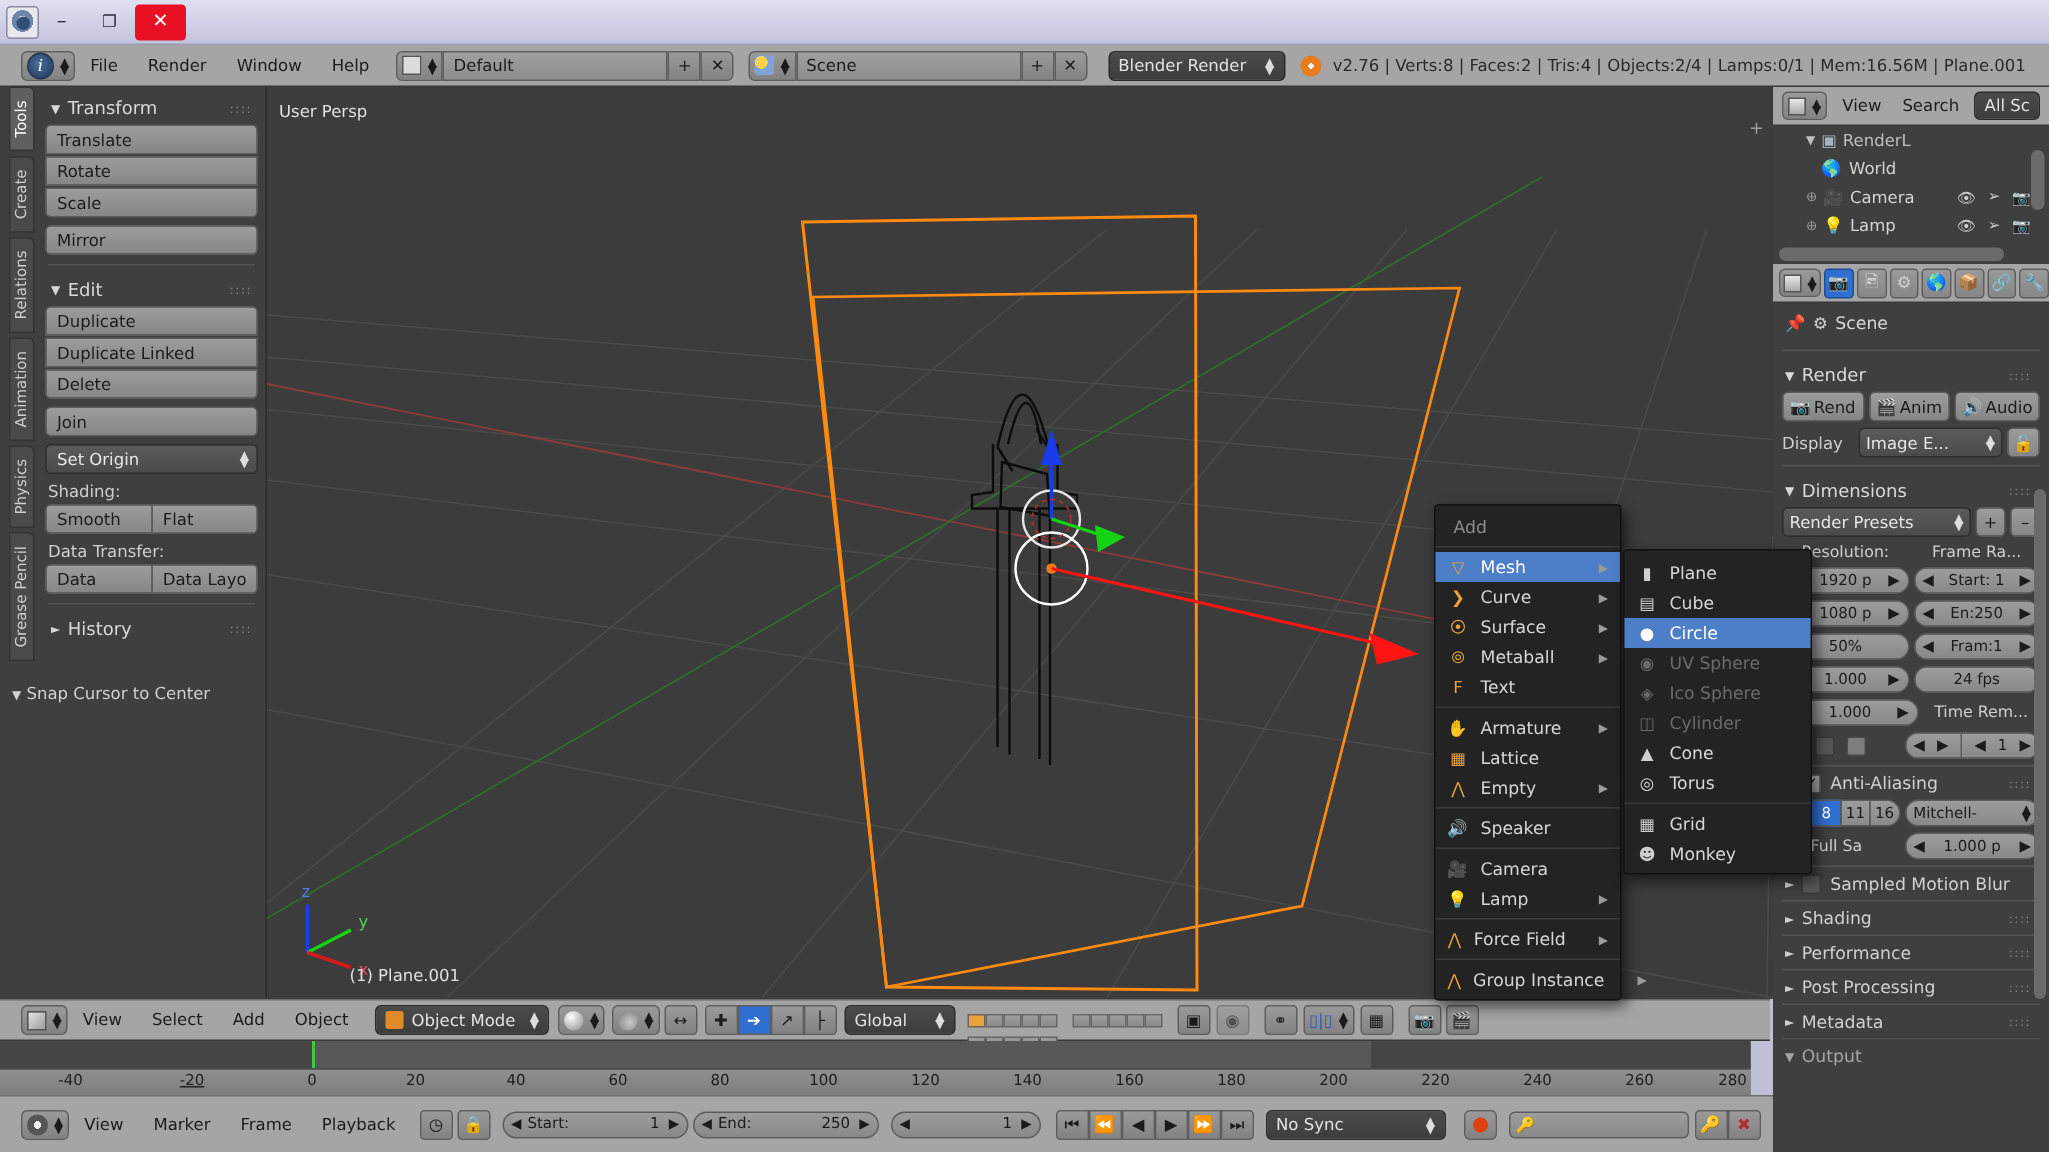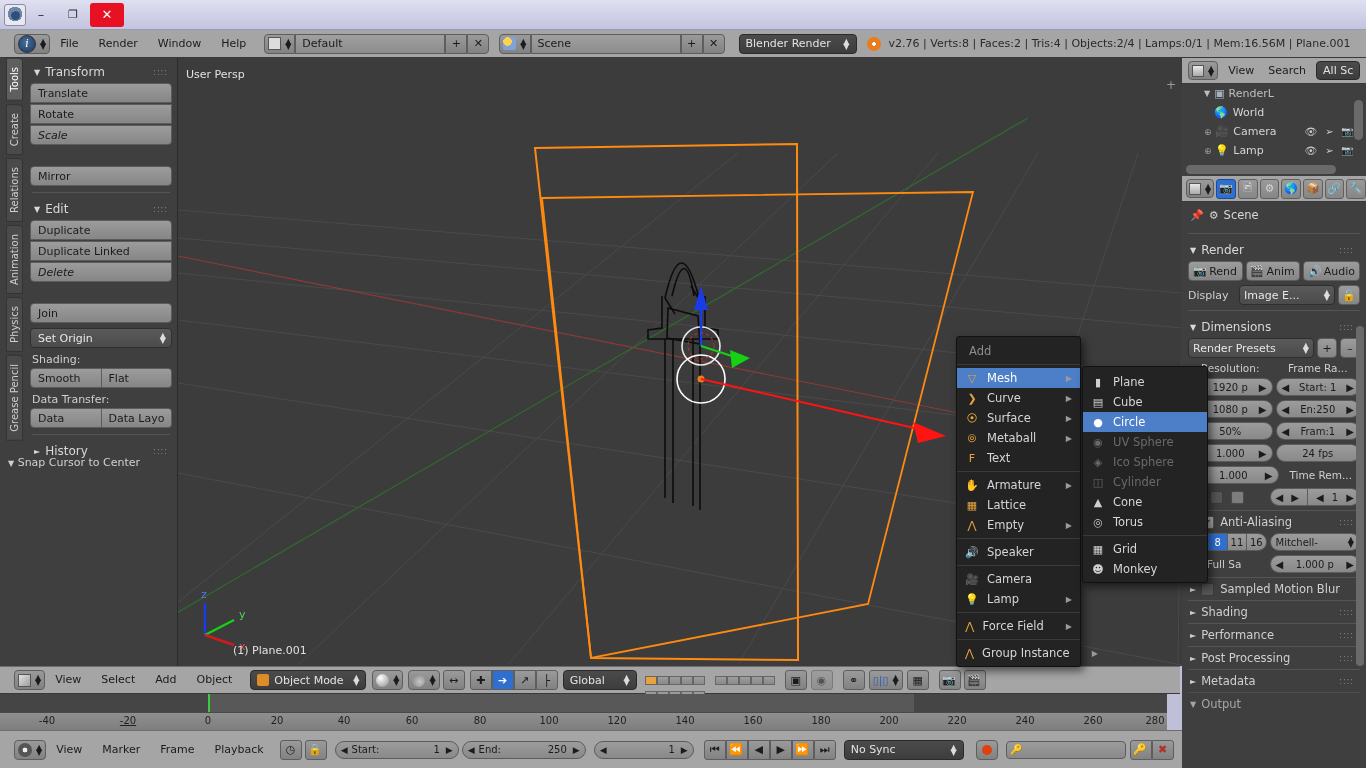--- a/index.html
+++ b/index.html
@@ -94,21 +94,21 @@
   .tpanel { position:absolute; left:30px; top:4px; width:142px;}
   .panel-head { color:#d8d8d8; font-size:12px; padding:3px 0 4px 4px; display:flex;align-items:center;}
   .panel-head .tri { font-size:8px; margin-right:5px;}
   .grip { margin-left:auto; color:#8a8a8a; font-size:8px; letter-spacing:1px; padding-right:4px;}
   .tbtn {
     background:linear-gradient(#9c9c9c,#868686); border:1px solid #5c5c5c;
     color:#1b1b1b; font-size:11px; height:20px; display:flex;align-items:center;
     padding-left:7px; margin:0 0 1px 0;
   }
   .tbtn.r-top { border-radius:4px 4px 0 0;}
-  .tbtn.r-bot { border-radius:0 0 4px 4px; margin-bottom:21px;font-style:italic;}
+  .tbtn.r-bot { border-radius:0 0 4px 4px; margin-bottom:5px;}
   .tbtn.r-all { border-radius:4px; margin-bottom:5px;}
   .tbtn.dark { background:linear-gradient(#5a5a5a,#4b4b4b); border-color:#2f2f2f; color:#e8e8e8;}
   .lbl { color:#cfcfcf; font-size:11px; margin:3px 0 2px 2px;}
   .row2 { display:flex; gap:0; margin-bottom:5px;}
   .row2 .tbtn { flex:1; margin:0; justify-content:flex-start; }
   .row2 .tbtn:first-child { border-radius:4px 0 0 4px; }
   .row2 .tbtn:last-child { border-radius:0 4px 4px 0; border-left:none;}
   .hr { border-top:1px solid #555; margin:6px 2px;}
   .snaprow { position:absolute; left:8px; top:398px; color:#d0d0d0; font-size:11px;}
 

